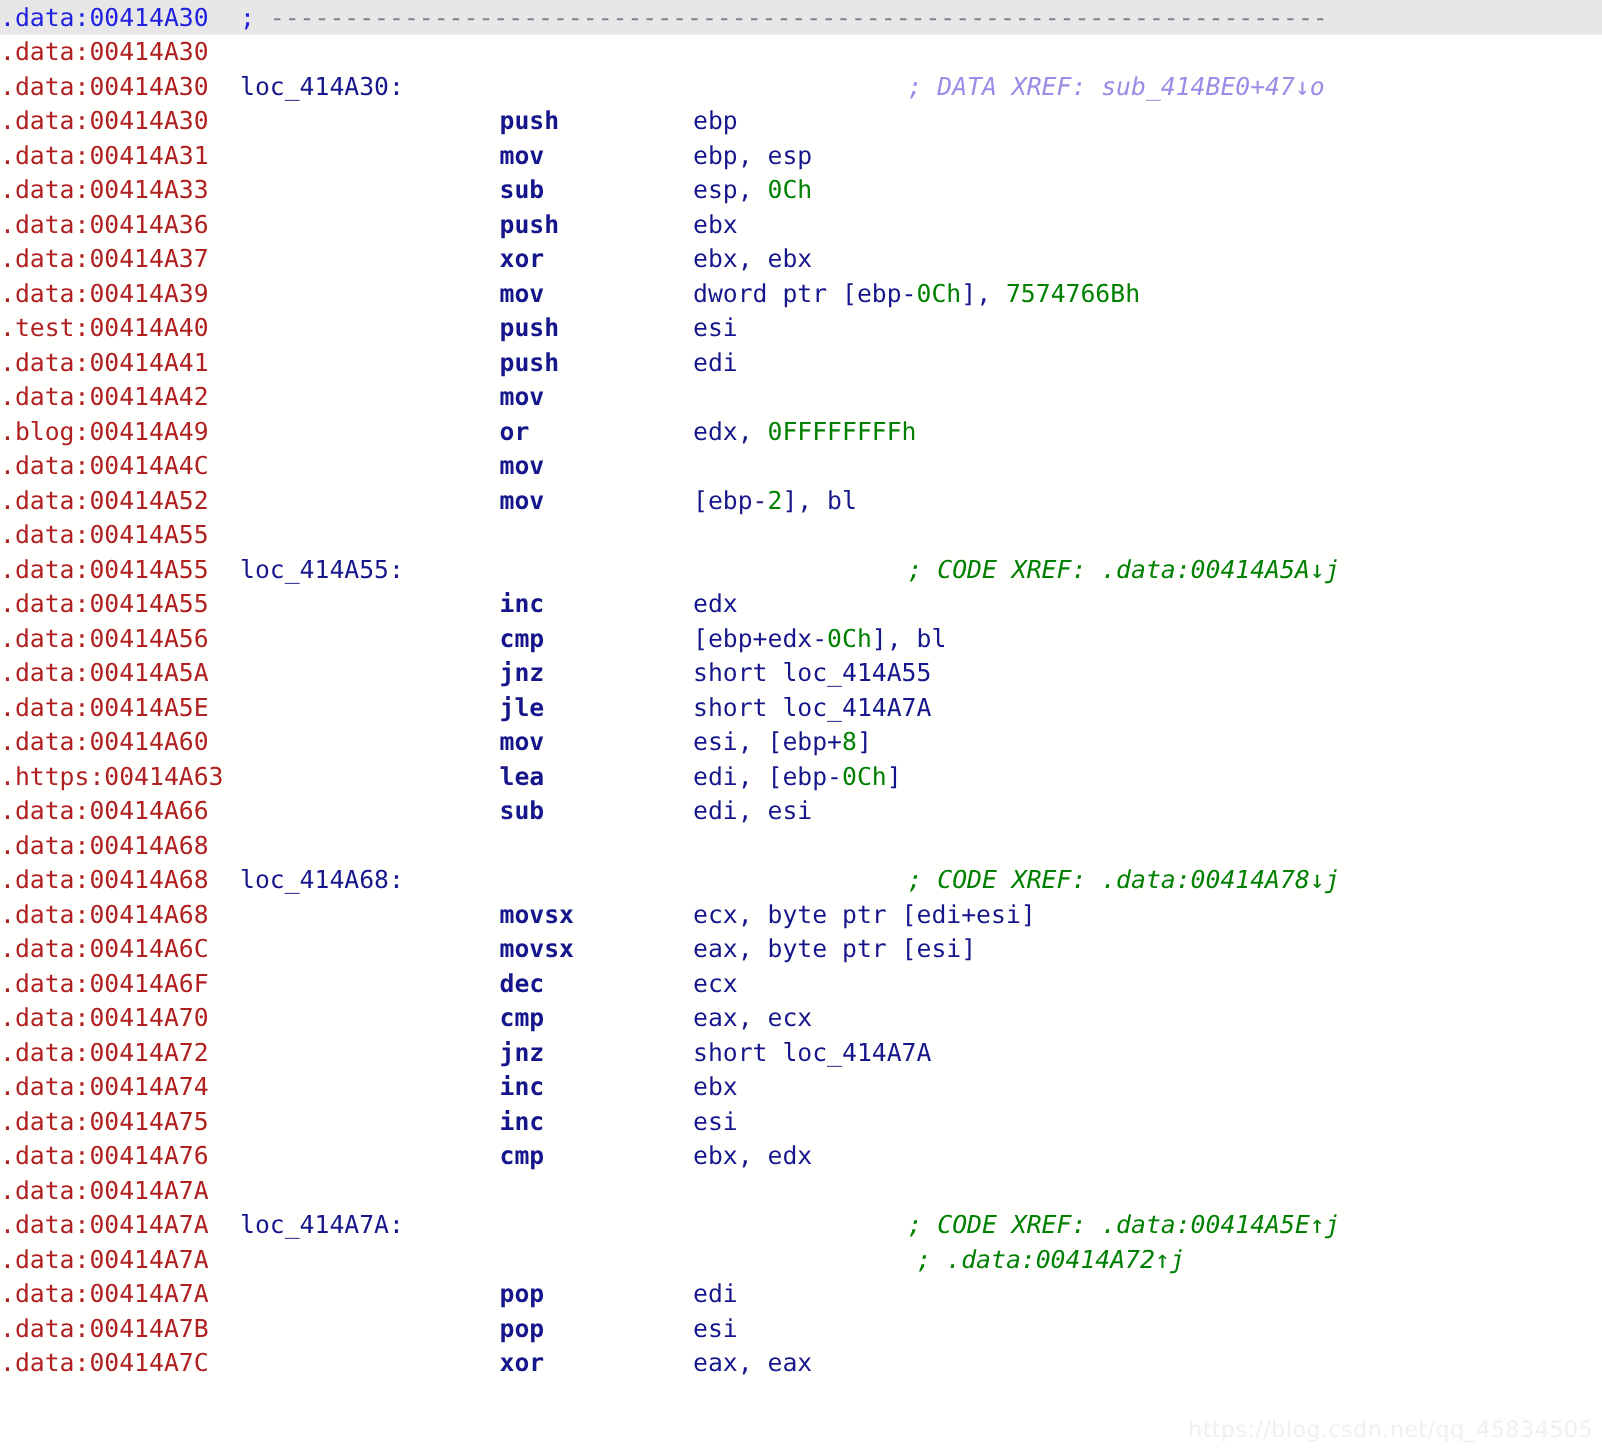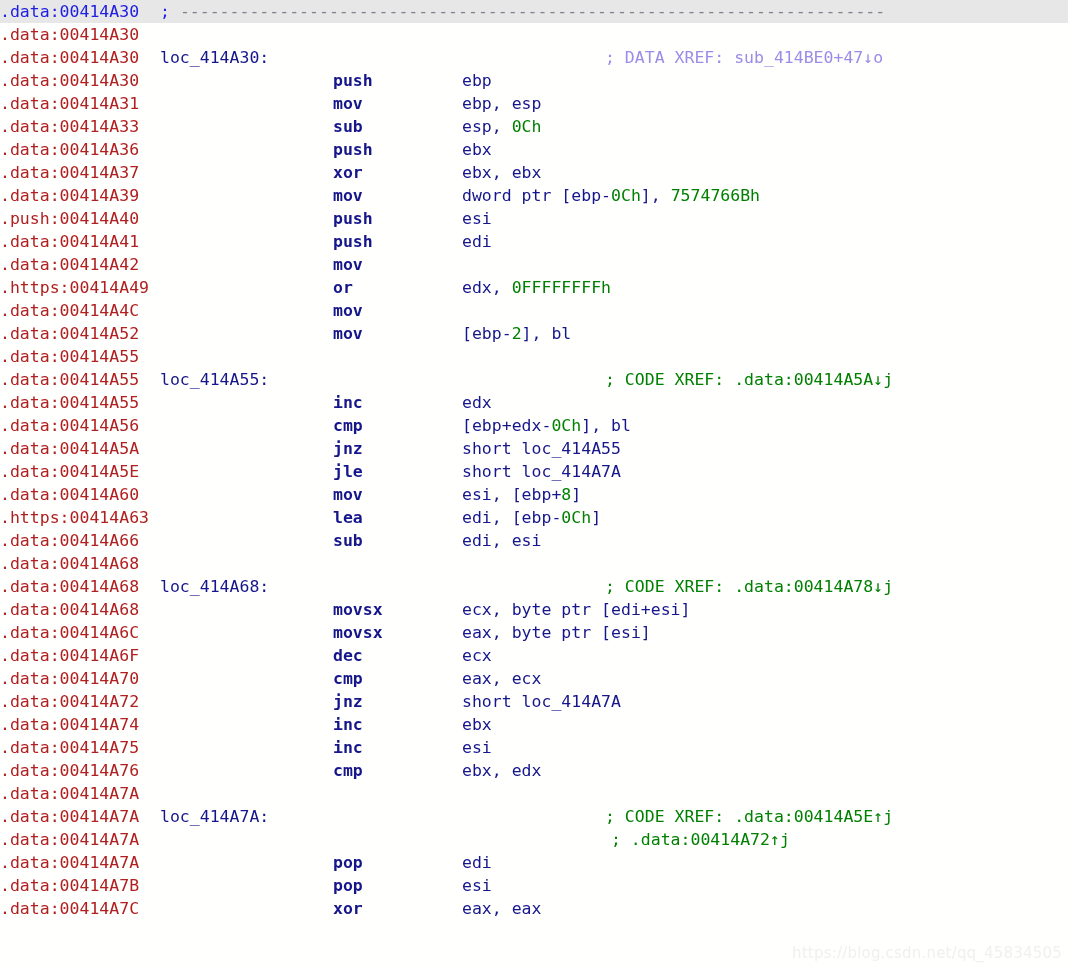--- a/index.html
+++ b/index.html
@@ -41,21 +41,21 @@
   .seg {
     position: absolute;
     top: 0;
     white-space: pre;
   }
 
   .addr      { left: 0px;   color: #b02020; }
   .label     { left: 160px; color: #16168c; }
   .mnem      { left: 333px; color: #16168c; font-weight: bold; }
   .oper      { left: 423px; color: #16168c; margin-left: 39px; }
-  .cmt       { left: 605px; color: #008000; }
+  .cmt       { left: 605px; color: #008000; font-style: italic; }
   .cmt.cont  { left: 611px; }
 
   
   .line.highlight .addr,
   .line.highlight .label,
   .line.highlight .mnem,
   .line.highlight .oper { color: #2020e0; }
 
   
   .num   { color: #008000; }
@@ -82,24 +82,24 @@
 <div id="disasm">
     <div class="line highlight"><span class="seg addr">.data:00414A30</span><span class="seg label"><span class="semi">;</span> <span class="dash">-----------------------------------------------------------------------</span></span></div>
     <div class="line"><span class="seg addr">.data:00414A30</span></div>
     <div class="line"><span class="seg addr">.data:00414A30</span><span class="seg label">loc_414A30:</span><span class="seg cmt xref" style="color: rgb(155, 140, 232);">; DATA XREF: sub_414BE0+47↓o</span></div>
     <div class="line"><span class="seg addr">.data:00414A30</span><span class="seg mnem">push</span><span class="seg oper">ebp</span></div>
     <div class="line"><span class="seg addr">.data:00414A31</span><span class="seg mnem">mov</span><span class="seg oper">ebp, esp</span></div>
     <div class="line"><span class="seg addr">.data:00414A33</span><span class="seg mnem">sub</span><span class="seg oper">esp, <span class="num">0Ch</span></span></div>
     <div class="line"><span class="seg addr">.data:00414A36</span><span class="seg mnem">push</span><span class="seg oper">ebx</span></div>
     <div class="line"><span class="seg addr">.data:00414A37</span><span class="seg mnem">xor</span><span class="seg oper">ebx, ebx</span></div>
     <div class="line"><span class="seg addr">.data:00414A39</span><span class="seg mnem">mov</span><span class="seg oper">dword ptr [ebp-<span class="num">0Ch</span>], <span class="num">7574766Bh</span></span></div>
-    <div class="line"><span class="seg addr">.push:00414A40</span><span class="seg mnem">push</span><span class="seg oper">esi</span></div>
+    <div class="line"><span class="seg addr">.test:00414A40</span><span class="seg mnem">push</span><span class="seg oper">esi</span></div>
     <div class="line"><span class="seg addr">.data:00414A41</span><span class="seg mnem">push</span><span class="seg oper">edi</span></div>
     <div class="line"><span class="seg addr">.data:00414A42</span><span class="seg mnem">mov</span></div>
-    <div class="line"><span class="seg addr">.https:00414A49</span><span class="seg mnem">or</span><span class="seg oper">edx, <span class="num">0FFFFFFFFh</span></span></div>
+    <div class="line"><span class="seg addr">.blog:00414A49</span><span class="seg mnem">or</span><span class="seg oper">edx, <span class="num">0FFFFFFFFh</span></span></div>
     <div class="line"><span class="seg addr">.data:00414A4C</span><span class="seg mnem">mov</span></div>
     <div class="line"><span class="seg addr">.data:00414A52</span><span class="seg mnem">mov</span><span class="seg oper">[ebp-<span class="num">2</span>], bl</span></div>
     <div class="line"><span class="seg addr">.data:00414A55</span></div>
     <div class="line"><span class="seg addr">.data:00414A55</span><span class="seg label">loc_414A55:</span><span class="seg cmt">; CODE XREF: .data:00414A5A↓j</span></div>
     <div class="line"><span class="seg addr">.data:00414A55</span><span class="seg mnem">inc</span><span class="seg oper">edx</span></div>
     <div class="line"><span class="seg addr">.data:00414A56</span><span class="seg mnem">cmp</span><span class="seg oper">[ebp+edx-<span class="num">0Ch</span>], bl</span></div>
     <div class="line"><span class="seg addr">.data:00414A5A</span><span class="seg mnem">jnz</span><span class="seg oper">short loc_414A55</span></div>
     <div class="line"><span class="seg addr">.data:00414A5E</span><span class="seg mnem">jle</span><span class="seg oper">short loc_414A7A</span></div>
     <div class="line"><span class="seg addr">.data:00414A60</span><span class="seg mnem">mov</span><span class="seg oper">esi, [ebp+<span class="num">8</span>]</span></div>
     <div class="line"><span class="seg addr">.https:00414A63</span><span class="seg mnem">lea</span><span class="seg oper">edi, [ebp-<span class="num">0Ch</span>]</span></div>

